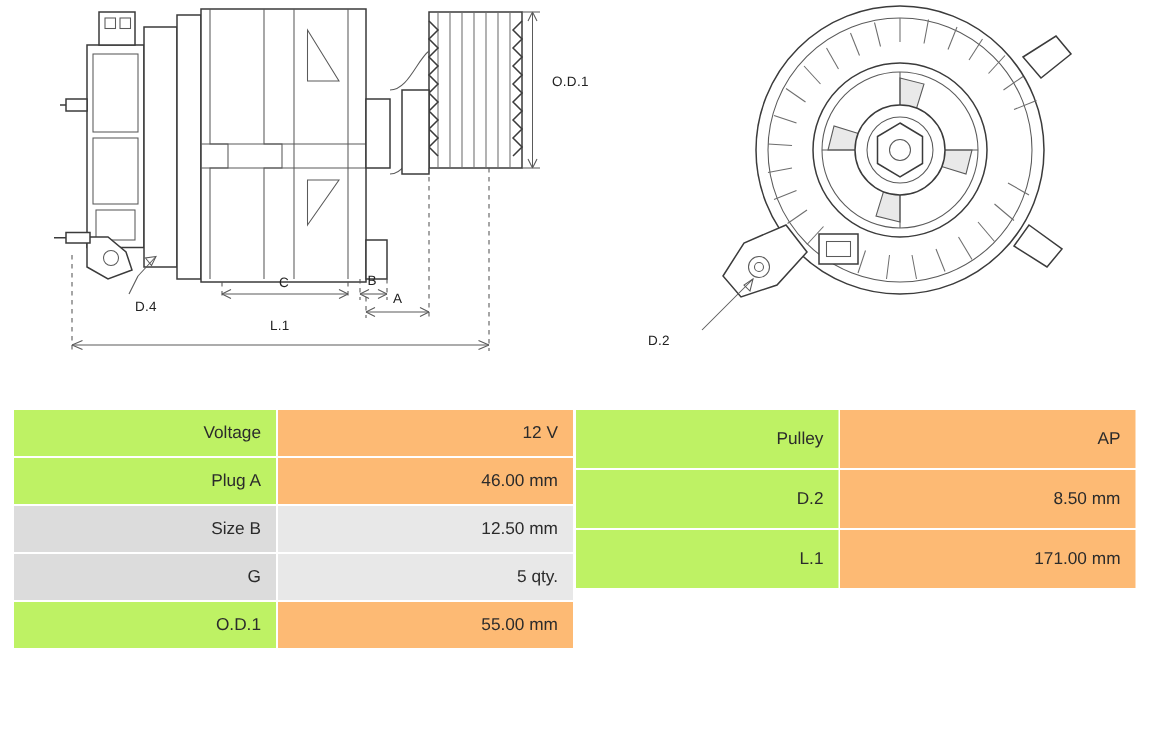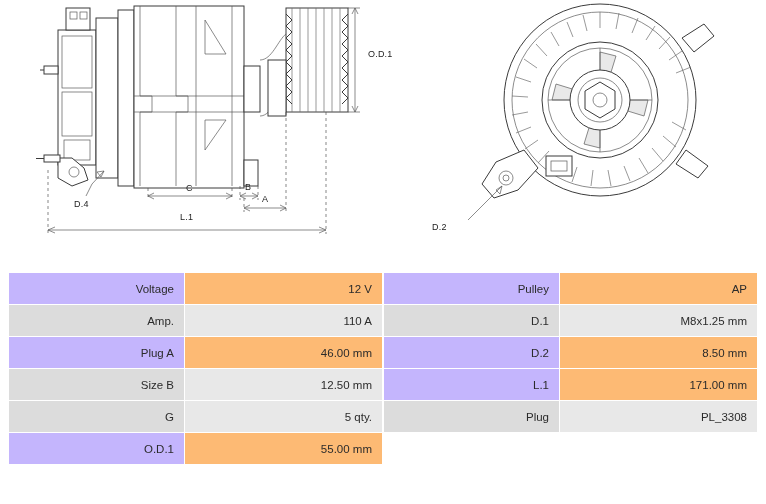--- a/index.html
+++ b/index.html
@@ -60,21 +60,21 @@
   .spec-table {
     border-collapse: collapse;
     width: 375px;
     table-layout: fixed;
   }
   .spec-table td {
     height: 31px;
     font-size: 11.5px;
     padding: 0 10px;
     border: 1px solid #ffffff;
-    background: #c4b5fd;
+    background: #bef264;
     white-space: nowrap;
     overflow: hidden;
   }
   .spec-table td.k {
     text-align: right;
     color: #2b2b2b;
     width: 155px;
   }
   .spec-table td.v {
     text-align: right;
@@ -189,21 +189,21 @@
 
         <line class="ln-thin" x1="92" y1="184" x2="104" y2="171"></line>
         <path class="ln-thin" d="M104 171 L97 172 L101 177 Z" fill="#3b3b3b"></path>
         <line class="ln-thin" x1="86" y1="196" x2="92" y2="184"></line>
       </svg>
 
       <div class="dim-label" style="left:368px; top:49px;">O.D.1</div>
       <div class="dim-label" style="left:186px; top:183px;">C</div>
       <div class="dim-label" style="left:245px; top:182px;">B</div>
       <div class="dim-label" style="left:262px; top:194px;">A</div>
-      <div class="dim-label" style="left:74px; top:199px;">D.4</div>
+      <div class="dim-label" style="left:90px; top:199px;">D.4</div>
       <div class="dim-label" style="left:180px; top:212px;">L.1</div>
     </div>
 
     <div id="drawing-right">
       <svg width="346" height="262" viewBox="0 0 346 262">
 
         <circle class="ln fillwhite" cx="180" cy="100" r="96"></circle>
         <circle class="ln-thin" cx="180" cy="100" r="88"></circle>
 
         <g class="hatch">
@@ -275,24 +275,20 @@
     </div>
   </div>
 
   <div id="specs">
     <table class="spec-table">
       <tbody>
         <tr>
           <td class="k">Voltage</td>
           <td class="v">12 V</td>
         </tr>
-        <tr class="alt">
-          <td class="k">Amp.</td>
-          <td class="v">110 A</td>
-        </tr>
         <tr>
           <td class="k">Plug A</td>
           <td class="v">46.00 mm</td>
         </tr>
         <tr class="alt">
           <td class="k">Size B</td>
           <td class="v">12.50 mm</td>
         </tr>
         <tr class="alt">
           <td class="k">G</td>
@@ -304,35 +300,27 @@
         </tr>
       </tbody>
     </table>
 
     <table class="spec-table">
       <tbody>
         <tr>
           <td class="k">Pulley</td>
           <td class="v">AP</td>
         </tr>
-        <tr class="alt">
-          <td class="k">D.1</td>
-          <td class="v">M8x1.25 mm</td>
-        </tr>
         <tr>
           <td class="k">D.2</td>
           <td class="v">8.50 mm</td>
         </tr>
         <tr>
           <td class="k">L.1</td>
           <td class="v">171.00 mm</td>
-        </tr>
-        <tr class="alt">
-          <td class="k">Plug</td>
-          <td class="v">PL_3308</td>
         </tr>
         <tr>
           <td class="empty"></td>
           <td class="empty"></td>
         </tr>
       </tbody>
     </table>
   </div>
 </div>
 

